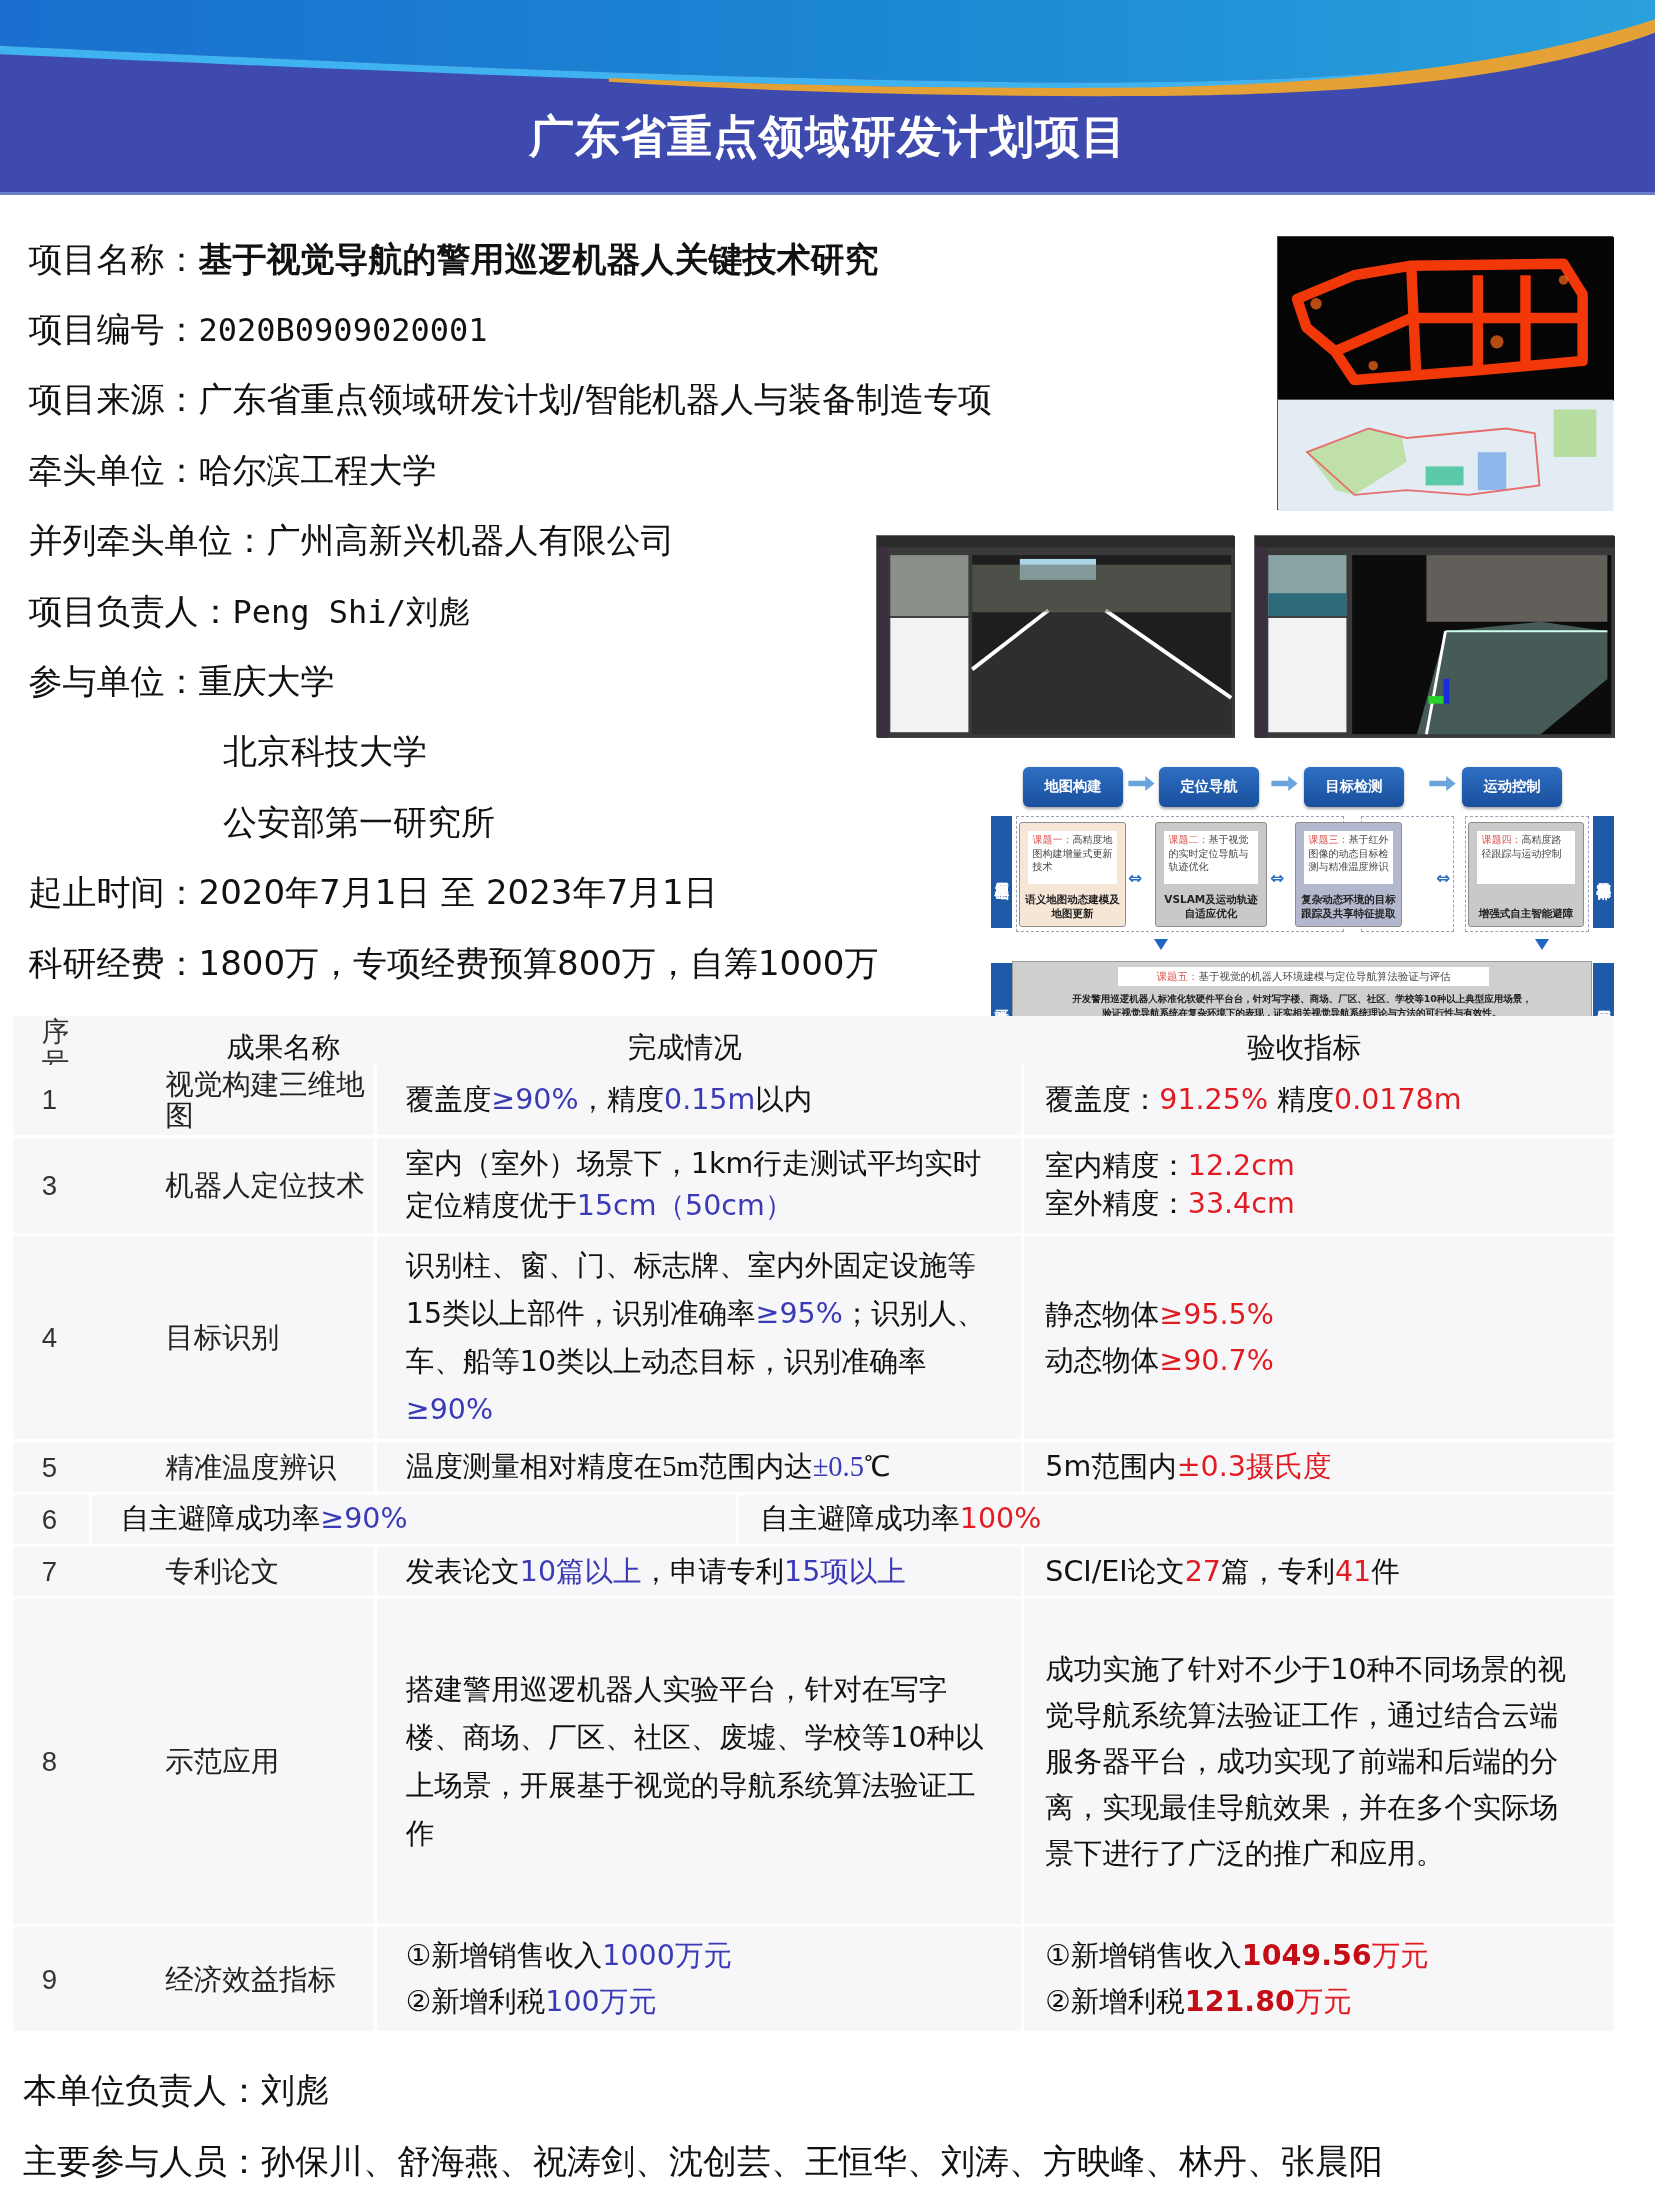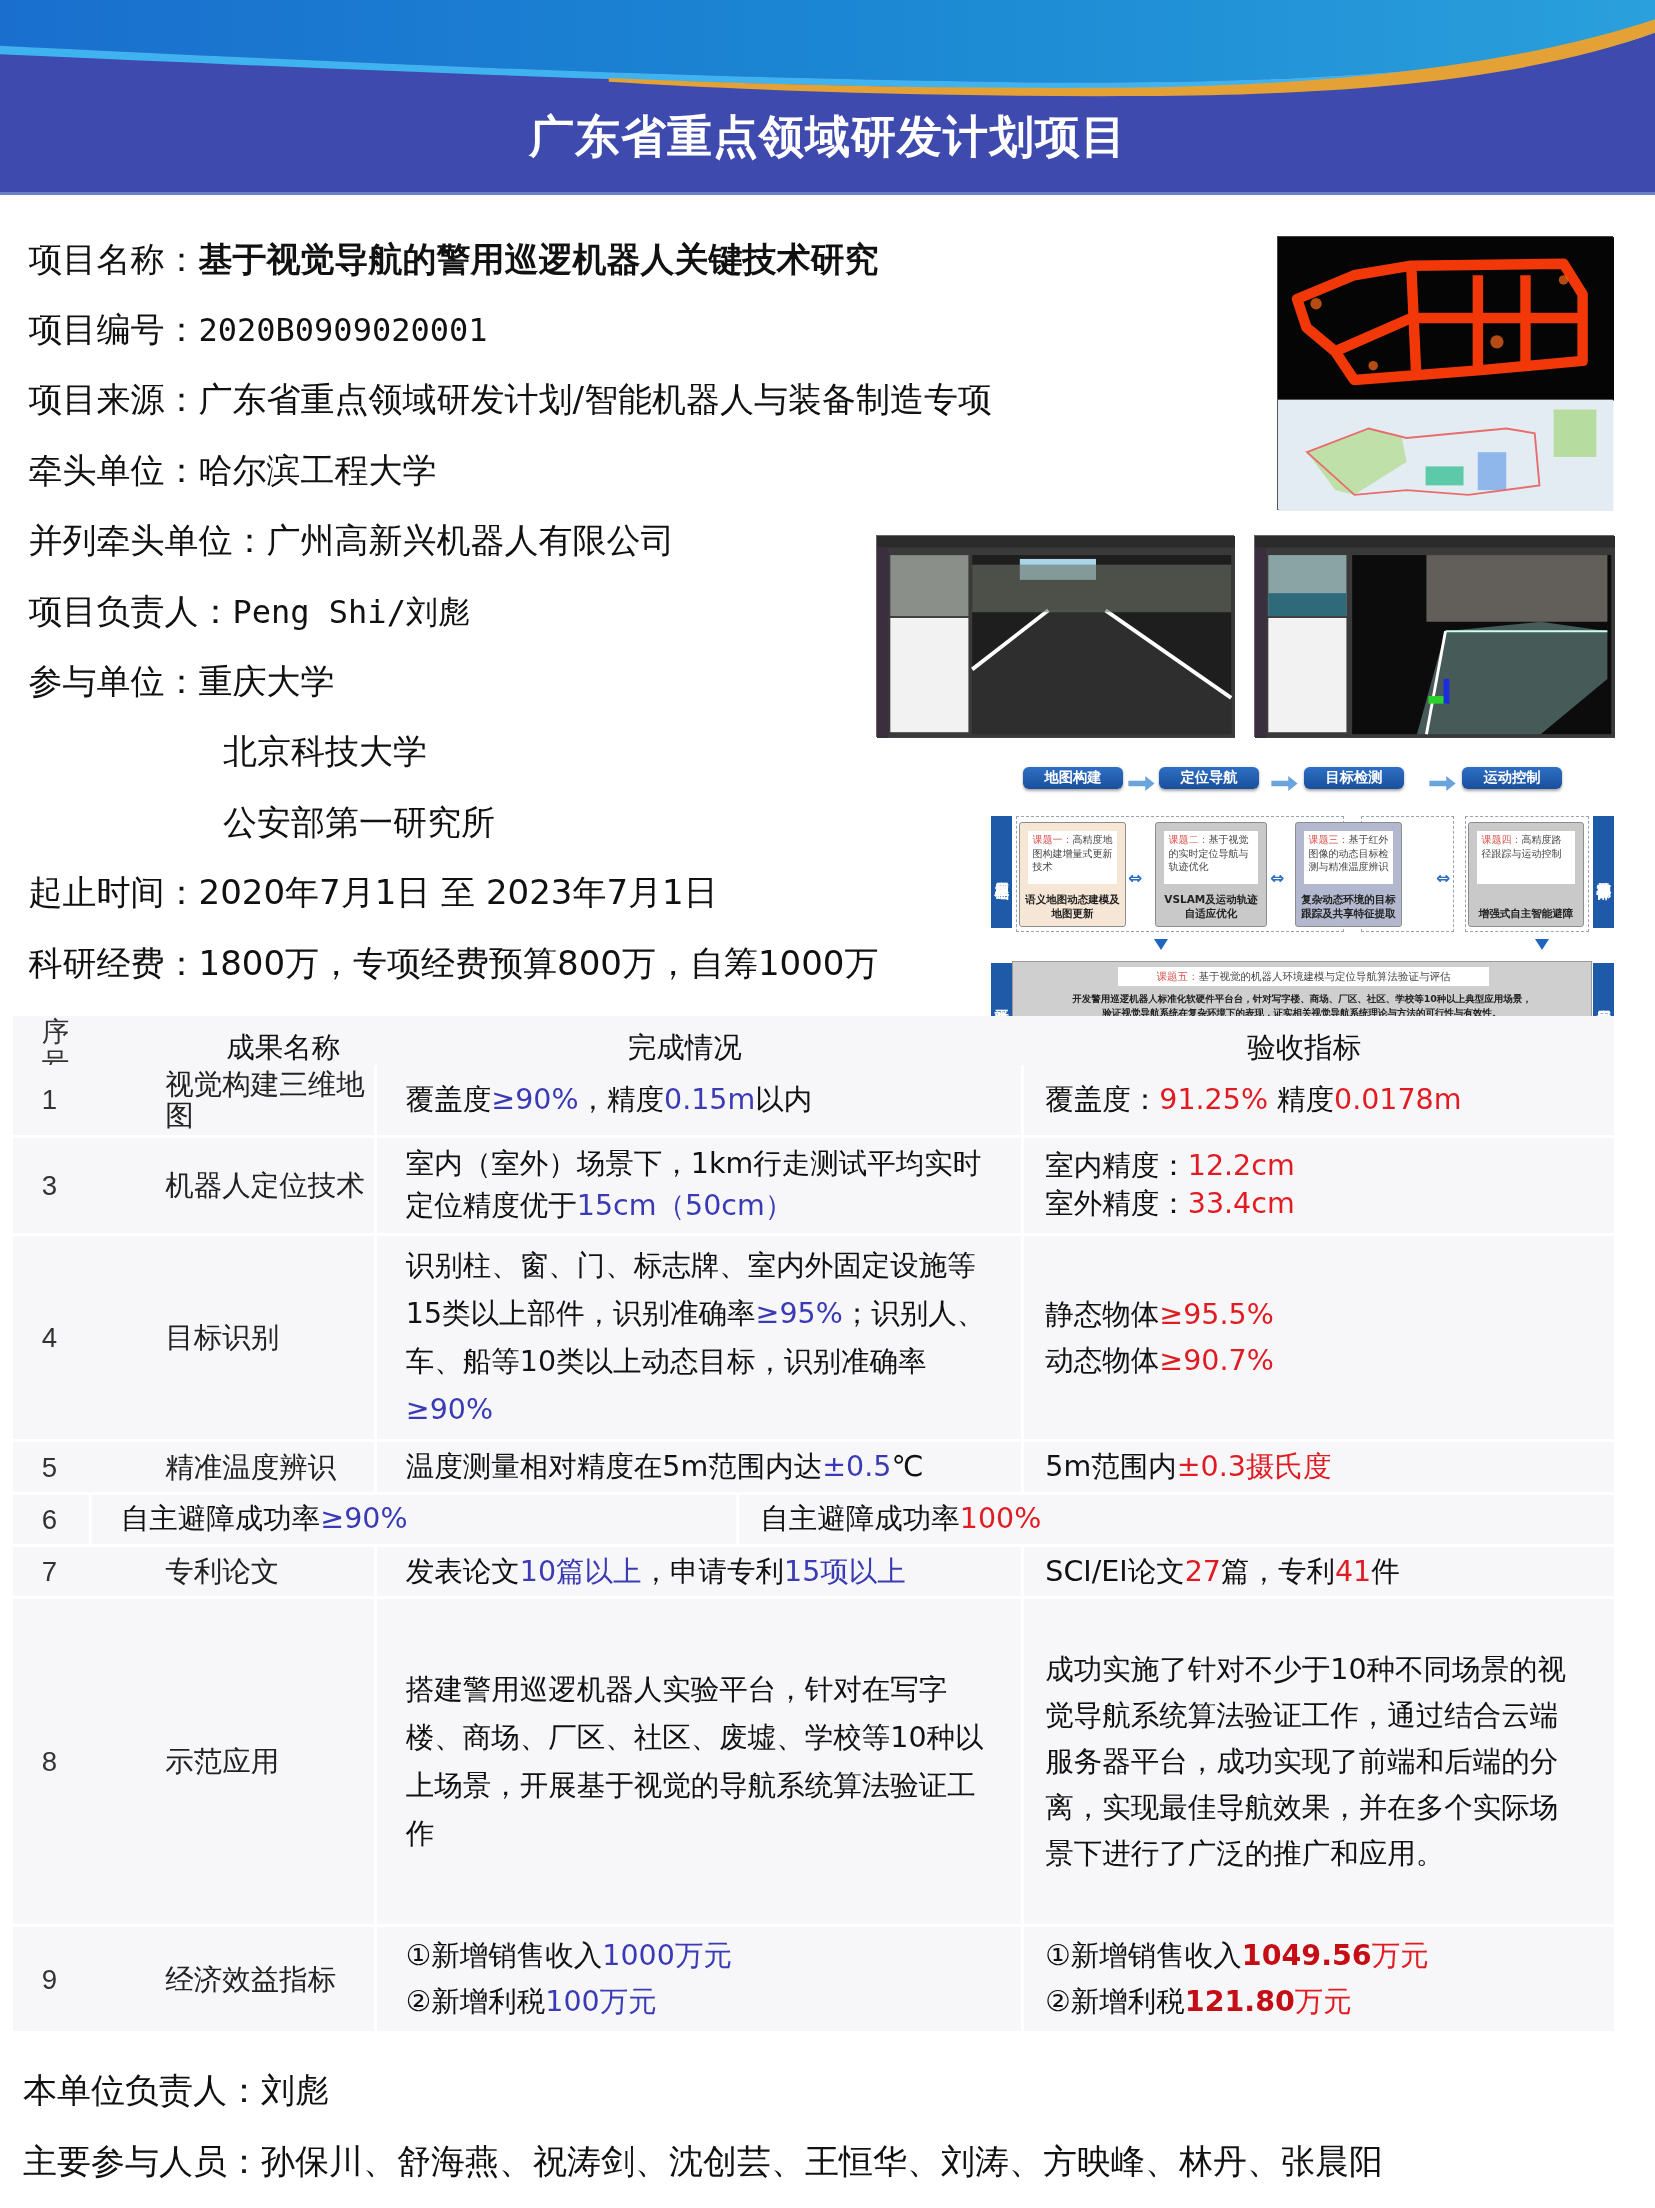--- a/index.html
+++ b/index.html
@@ -18,21 +18,21 @@
   .info .label { color: #111; }
   .info .val { color: #111; }
   .info.bold .val { font-weight: bold; }
   .mono { font-family: "DejaVu Sans Mono", "Liberation Mono", monospace; }
   .map-top { position: absolute; left: 1277px; top: 236px; width: 336px; height: 164px; background: #050505; border: 1px solid #444; }
   .map-bot { position: absolute; left: 1277px; top: 399px; width: 336px; height: 111px; background: #dfe9f2; border: 1px solid #555; }
   .rviz { position: absolute; top: 535px; height: 202px; background: #2a2a2a; border: 1px solid #666; }
 
   
   .diagram { position: absolute; left: 989px; top: 761px; width: 637px; height: 285px; }
-  .stage-btn { position: absolute; top: 5.7px; height: 22px; width: 100px; border-radius: 5.7px;
+  .stage-btn { position: absolute; top: 5.7px; height: 40px; width: 100px; border-radius: 5.7px;
     background: linear-gradient(#2e6fc4, #1a4f9d); color: #fff; font-size: 14.3px; font-weight: bold;
     display: flex; align-items: center; justify-content: center; box-shadow: 0 1.9px 2.9px rgba(0,0,0,.35); }
   .stage-arrow { position: absolute; top: 15px; width: 27px; height: 15px; }
   .side-tag { position: absolute; width: 21px; background: #1e5aa8; color: #fff; font-size: 14.3px; font-weight: bold;
     writing-mode: vertical-rl; text-orientation: upright; display: flex; align-items: center; justify-content: center; letter-spacing: 1px; }
   .dash-box { position: absolute; border: 1px dashed #9aa3b5; }
   .topic-card { position: absolute; top: 61px; height: 105px; border: 1.9px solid #8d8d8d; border-radius: 2.9px; }
   .topic-inner { position: absolute; left: 7.6px; right: 7.6px; top: 7.6px; height: 53px; background: #fff;
     font-size: 10px; line-height: 13.3px; padding: 2.9px 4.8px; color: #444; }
   .topic-inner .tag { color: #d9534f; }
@@ -269,21 +269,21 @@
           <div><span>识别柱、窗、门、标志牌、室内外固定设施等15类以上部件，识别准确率</span><span class="blue">≥95%</span><span>；识别人、车、船等10类以上动态目标，识别准确率</span><span class="blue">≥90%</span></div>
         </div>
         <div class="cell sep" style="width: 571px; padding: 5.7px 19px 5.7px 21px; display: flex; flex-direction: column; justify-content: center; line-height: 46px;">
           <div><span>静态物体</span><span class="red">≥95.5%</span></div>
           <div><span>动态物体</span><span class="red">≥90.7%</span></div>
         </div>
       </div>
       <div class="trow" style="min-height: 48px;">
         <div class="cell c1">5</div>
         <div class="cell" style="width: 285px; padding-left: 76px; display: flex; align-items: center; color: rgb(34, 34, 34);">精准温度辨识</div>
-        <div class="cell sep" style="width: 647px; padding: 5.7px 23px 5.7px 28.5px; display: flex; flex-direction: column; justify-content: center; line-height: 38px;">
+        <div class="cell sep" style="width: 647px; padding: 5.7px 23px 5.7px 28.5px; display: flex; flex-direction: column; justify-content: center; line-height: 38px; font-family: Liberation Serif, serif;">
           <div><span>温度测量相对精度在5m范围内达</span><span class="blue">±0.5</span><span>℃</span></div>
         </div>
         <div class="cell sep" style="width: 571px; padding: 5.7px 19px 5.7px 21px; display: flex; flex-direction: column; justify-content: center; line-height: 38px;">
           <div><span>5m范围内</span><span class="red">±0.3摄氏度</span></div>
         </div>
       </div>
       <div class="trow" style="min-height: 48px;">
         <div class="cell c1">6</div>
         <div class="cell sep" style="width: 647px; padding: 5.7px 23px 5.7px 28.5px; display: flex; flex-direction: column; justify-content: center; line-height: 38px;">
           <div><span>自主避障成功率</span><span class="blue">≥90%</span></div>

